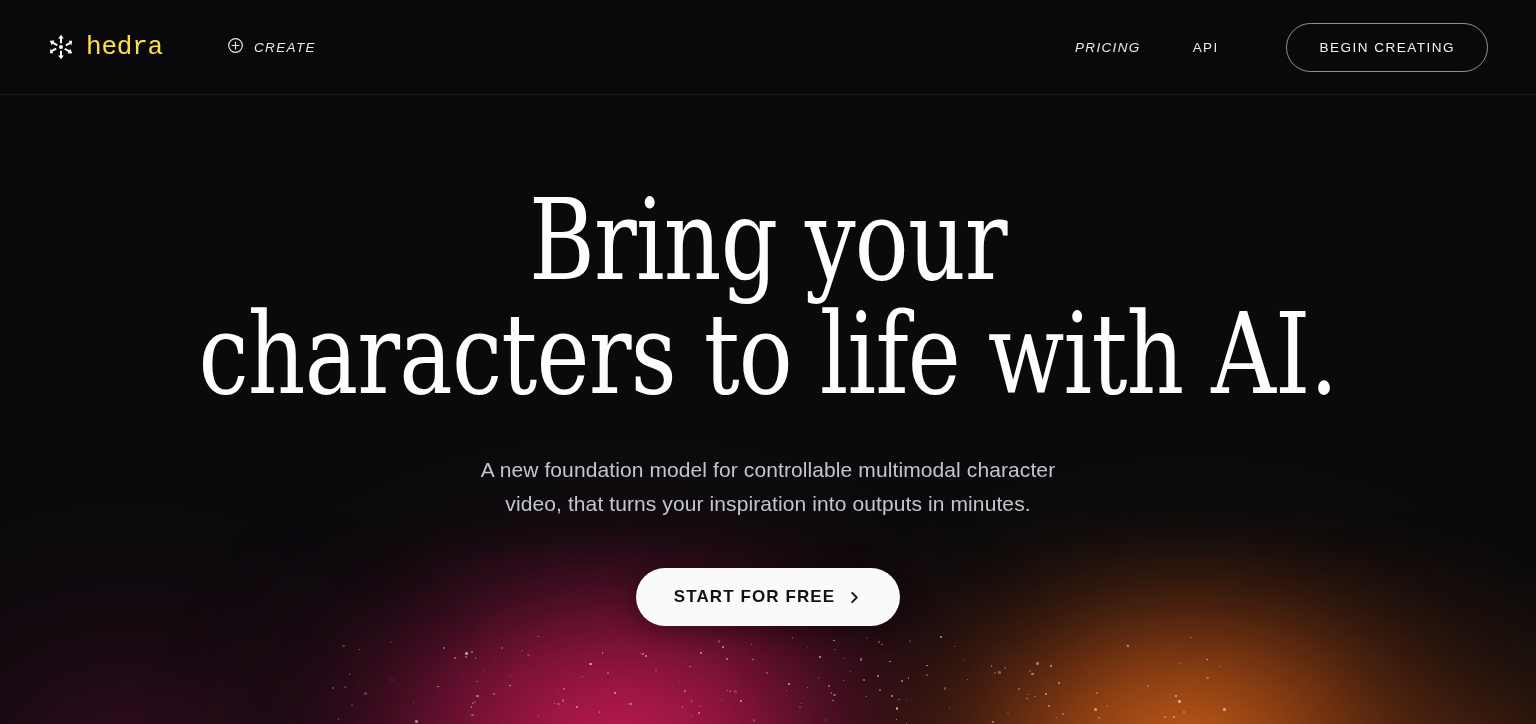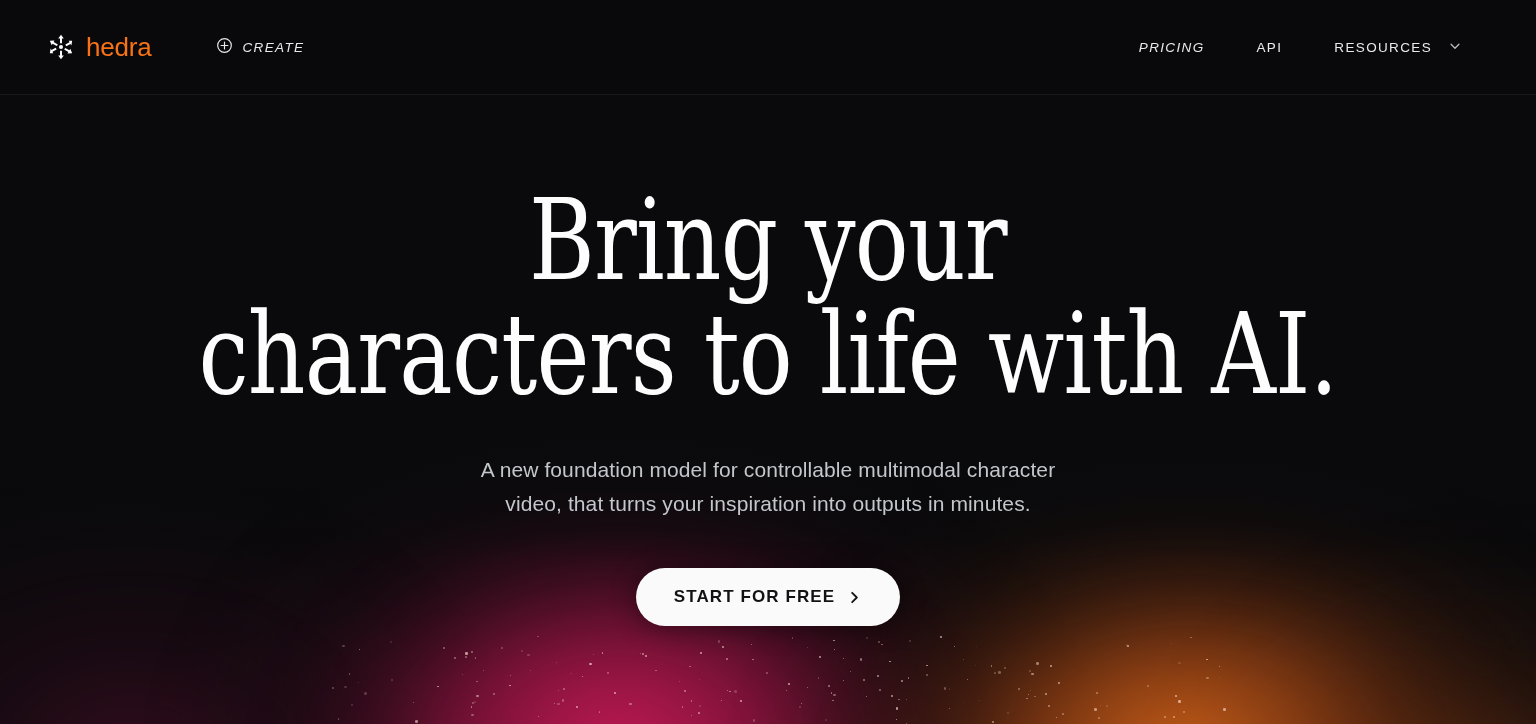--- a/index.html
+++ b/index.html
@@ -94,23 +94,23 @@
     width:1536px; height:95px;
     display:flex; align-items:center;
     padding:0 48px;
     border-bottom:1px solid rgba(255,255,255,0.07);
     background:rgba(10,10,12,0.92);
     z-index:10;
   }
   .brand { display:flex; align-items:center; gap:12px; cursor:pointer; }
   .brand-mark { width:26px; height:26px; display:block; }
   .brand-word {
-    color:#f97316; font-size:26px; letter-spacing:-0.2px;
+    color:#fde047; font-size:26px; letter-spacing:-0.2px;
     font-weight:400; line-height:1;
-    font-family:Liberation Sans, sans-serif;
+    font-family:Liberation Mono, monospace;
   }
   .nav-left { display:flex; align-items:center; gap:0; margin-left:64px; }
   .nav-item {
     display:flex; align-items:center; gap:10px;
     color:#e9e9ec; font-size:13.5px; letter-spacing:1.35px;
     font-weight:500; text-transform:uppercase;
     padding:10px 18px; cursor:pointer; white-space:nowrap;
   }
   .nav-item:first-child { padding-left:0;font-style:italic; }
   .nav-right { display:flex; align-items:center; margin-left:auto; gap:0; }
@@ -389,29 +389,22 @@
 
     </div>
 
     <div class="nav-right">
       <div class="nav-item">
         <span>PRICING</span>
       </div>
       <div class="nav-item">
         <span>API</span>
       </div>
-      <div class="nav-item">
-        <span>RESOURCES</span>
-        <span class="chev">
-          <svg width="14" height="14" viewBox="0 0 16 16" fill="none" stroke="#b9b9be" stroke-width="1.5" stroke-linecap="round" stroke-linejoin="round">
-            <polyline points="3.5,6 8,10.5 12.5,6"></polyline>
-          </svg>
-        </span>
-      </div>
-
+
+      <button class="btn-outline">BEGIN CREATING</button>
     </div>
   </nav>
 
   <section class="hero">
     <h1 class="headline">Bring your
 characters to life with AI.</h1>
     <p class="subhead">A new foundation model for controllable multimodal character
 video, that turns your inspiration into outputs in minutes.</p>
 
     <button class="cta">

